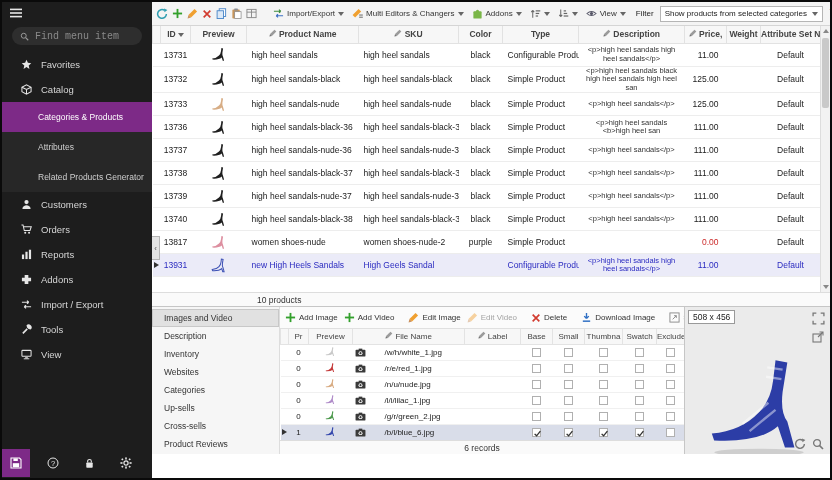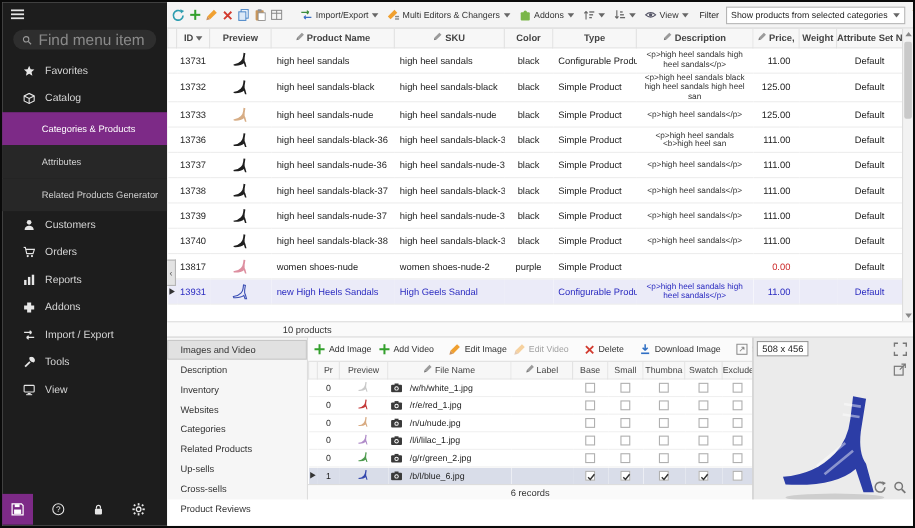--- a/index.html
+++ b/index.html
@@ -5,21 +5,21 @@
   *{margin:0;padding:0;box-sizing:border-box}
   html,body{width:832px;height:480px;overflow:hidden}
   body{font-family:"Liberation Sans",sans-serif;background:#000}
   :root{--accent:#7d2a87;--sel-text:#2b2bc0;--err:#cc2a2a}
   .app{position:absolute;inset:0;border:2px solid #0a0a0a;background:#fff;display:flex}
   .icn{display:inline-flex;align-items:center;justify-content:center;line-height:0}
   
   .sidebar{width:150px;background:#1d1d1d;color:#d6d6d6;display:flex;flex-direction:column;flex:0 0 150px}
   .sb-top{height:22px;display:flex;align-items:center;padding-left:8px}
   .sb-search{margin:3px 10px 7px 10px;background:#2e2e2e;border-radius:9px;height:18px;display:flex;align-items:center;padding:0 8px;gap:6px}
-  .sb-search input{background:transparent;border:0;color:#bbb;font-size:14px;width:100%;outline:none;font-family:Liberation Sans, sans-serif}
+  .sb-search input{background:transparent;border:0;color:#bbb;font-size:10px;width:100%;outline:none;font-family:Liberation Mono, monospace}
   .sb-search input::placeholder{color:#8a8a8a}
   .sb-item{height:25px;display:flex;align-items:center;gap:9px;padding-left:19px;font-size:9.5px;cursor:pointer;white-space:nowrap}
   .sb-label{pointer-events:none}
   .sb-sub{height:30px;display:flex;align-items:center;padding-left:36px;font-size:8.5px;color:#cfcfcf;background:#272727;cursor:pointer;white-space:nowrap}
   .sb-sub.sel{background:var(--accent);color:#fff}
   .sb-bottom{margin-top:auto;height:30px;display:flex;align-items:center;justify-content:space-between;padding-right:12px}
   .sb-foot-btn{width:28px;height:28px;display:flex;align-items:center;justify-content:center;cursor:pointer}
   .sb-foot-btn.sel{background:var(--accent)}
   
   .main{flex:1;display:flex;flex-direction:column;position:relative;min-width:0;background:#fff}
@@ -55,21 +55,21 @@
   .tabs{width:128px;background:#f6f6f6;border-right:1px solid #ddd;padding-top:2px;flex:0 0 128px}
   .tab{height:18px;display:flex;align-items:center;padding-left:11px;font-size:8.5px;color:#333;cursor:pointer;border:1px solid transparent}
   .tab.sel{background:#e1e1e1;border:1px solid #c8c8c8}
   .middle{width:404px;flex:0 0 404px;display:flex;flex-direction:column;min-width:0;background:#fff}
   .img-toolbar{height:22px;display:flex;align-items:center;gap:2px;padding:0 3px;font-size:8px;border-bottom:1px solid #e0e0e0;background:#fbfbfb;color:#333;white-space:nowrap;overflow:hidden}
   .img-gridwrap{flex:1;overflow:hidden}
   .img-gridwrap table{border-collapse:collapse;table-layout:fixed;width:404px;font-size:8px}
   .img-gridwrap th{height:15px;background:#f7f7f7;border:1px solid #e3e3e3;border-top:none;font-weight:normal;color:#444;overflow:hidden;white-space:nowrap;text-align:center}
   .img-gridwrap td{height:16px;border-bottom:1px solid #f0f0f0;text-align:center;overflow:hidden;white-space:nowrap;color:#222}
   .img-gridwrap td.fn{text-align:left}
-  .fncell{display:flex;align-items:center;gap:7px;padding-left:2px}
+  .fncell{display:flex;align-items:center;gap:19px;padding-left:2px}
   .imgsel td{background:#d9dde9}
   .cb{width:9px;height:9px;border:1px solid #b0b0b0;background:#fff;display:inline-block;vertical-align:middle;line-height:0}
   .img-status{height:14px;border-top:1px solid #ddd;display:flex;align-items:center;justify-content:center;font-size:8.5px;background:#fafafa;color:#333}
   
   .preview{flex:1;border-left:1px solid #c6c6c6;background:#ebebeb;position:relative;overflow:hidden}
   .size-badge{position:absolute;top:3px;left:3px;background:#fff;border:1px solid #999;font-size:8.5px;padding:0 4px;height:14px;line-height:13px;color:#222;z-index:2}
   .pv-icon{position:absolute;width:14px;height:14px;cursor:pointer;z-index:2}
   .pv-tr{top:4px;right:4px}.pv-tr2{top:22px;right:4px}
   .pv-br{bottom:4px;right:4px}.pv-br2{bottom:4px;right:22px}
   .pv-shoe{position:absolute;left:12px;top:22px;width:124px;height:138px;display:flex;align-items:center;justify-content:center}
@@ -576,21 +576,20 @@
         <span>10 products</span>
       </div>
 
     <div class="bottom">
       <div class="tabs">
           <div class="tab sel">Images and Video</div>
           <div class="tab">Description</div>
           <div class="tab">Inventory</div>
           <div class="tab">Websites</div>
           <div class="tab">Categories</div>
-          <div class="tab">Related Products</div>
           <div class="tab">Up-sells</div>
           <div class="tab">Cross-sells</div>
           <div class="tab">Product Reviews</div>
         </div>
       <div class="middle">
         <div class="img-toolbar">
             <div class="tb-btn">
               <span class="icn">
                 <svg viewBox="0 0 12 12" width="11" height="11">
                   <g fill="#33a02c">

